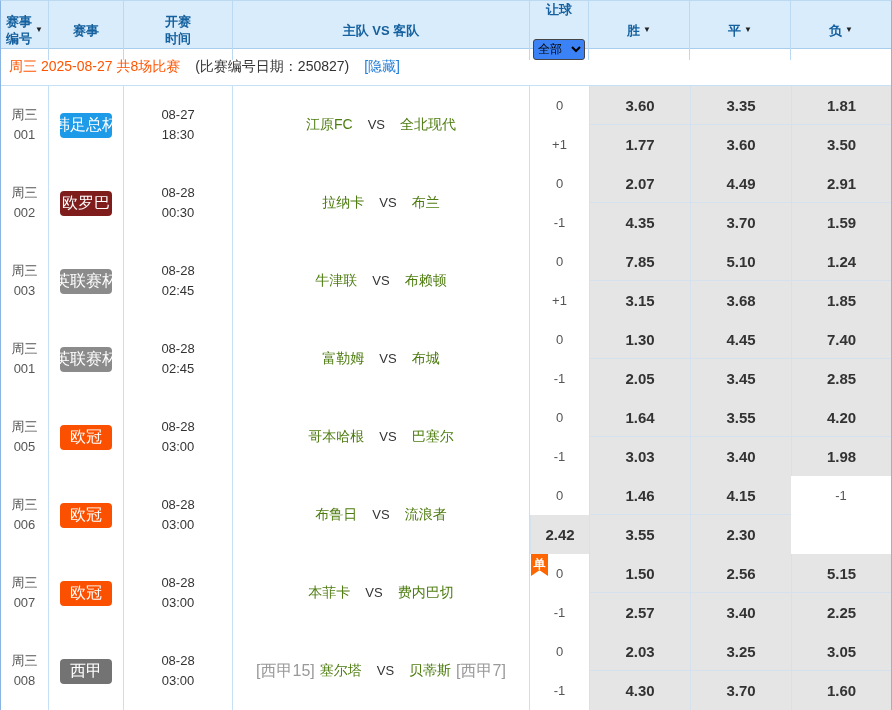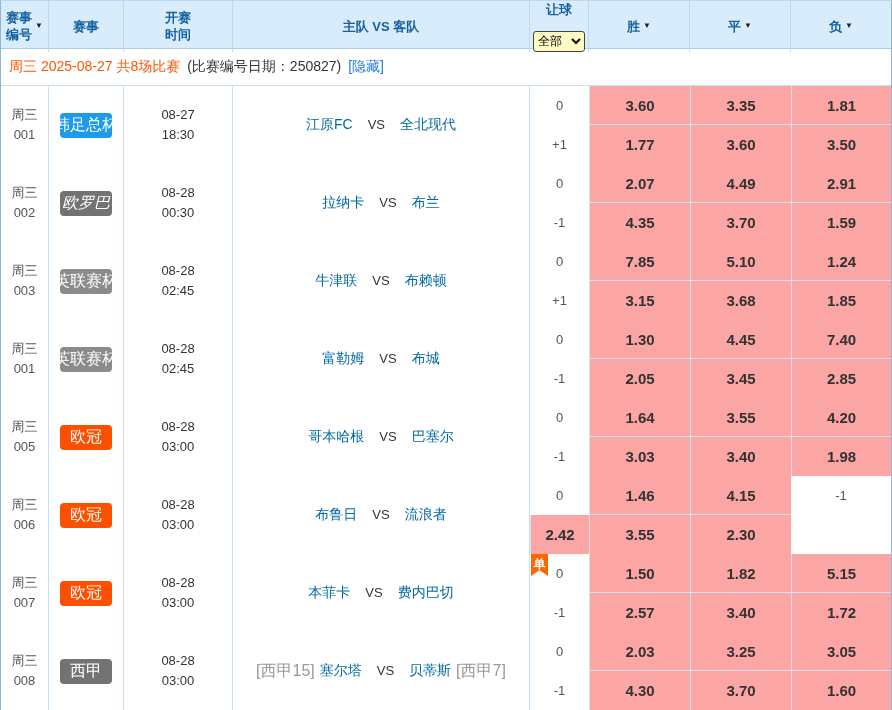--- a/index.html
+++ b/index.html
@@ -29,28 +29,28 @@
     border-right:1px solid #bcd9f2;
     text-align:center; line-height:1.35;
     white-space:pre-line;
   }
   .header-cell:last-child { border-right:none; }
   .sort-arrow { font-size:8px; color:#222; margin-left:3px; }
   .hd-handicap { flex-direction:column; gap:12px;align-items:center; }
   .hd-handicap select {
     font-family:inherit; font-size:12px; color:#000;
     height:21px; width:52px;
-    border:1px solid #444; border-radius:3px; background:#fef9c3;
+    border:1px solid #444; border-radius:3px; background:#3b82f6;margin-top:8px;
   }
   
   .date-bar {
     display:flex; align-items:center;
     height:37px; background:#fff;
     border-bottom:1px solid #c6e0f5;
-    padding-left:8px; font-size:14px; gap:7px;
+    padding-left:8px; font-size:14px; gap:15px;
   }
   .db-high { color:#ff5502; }
   .db-note { color:#333; }
   .db-hide { color:#1e7bd9; cursor:pointer; text-decoration:none; }
   
   .match-row {
     display:grid;
     grid-template-columns:48px 75px 109px 297px 1fr;
     height:78px;
     border-bottom:1px solid #c6e0f5;
@@ -65,37 +65,37 @@
   }
   .col-time { color:#333; }
   .badge {
     display:inline-flex; align-items:center; justify-content:center;
     width:52px; height:25px; border-radius:4px;
     color:#fff; font-size:16px; white-space:nowrap;
   }
   .col-teams {
     flex-direction:row; font-size:14px; color:#222;
   }
-  .team { color:#0369a1; }
+  .team { color:#4d7c0f; }
   .vs { margin:0 15px; font-size:13px; color:#333; }
   .rank { color:#999; font-size:16px; margin:0 5px; }
   
   .odds-area {
     display:grid;
     grid-template-columns:59px 101px 101px 1fr;
     grid-template-rows:39px 39px;
     background:#fff;
   }
   .h-cell {
     position:relative;
     display:flex; align-items:center; justify-content:center;
     font-size:13px; color:#555;
   }
   .o-cell {
-    background:#fca5a5;
+    background:#e5e5e5;
     border-left:1px solid #d5e2ee;
     display:flex; align-items:center; justify-content:center;
     font-weight:bold; font-size:15px; color:#333;
     cursor:pointer;
   }
   .o-cell.r1 { border-bottom:1px solid #d5e2ee; }
   .single-tag {
     position:absolute; top:0; left:1px;
     width:17px; height:22px;
     background:#ff6600; color:#fff;
@@ -187,21 +187,21 @@
       <div class="o-cell r2">3.50</div>
     </div>
   </div>
 
   <div class="match-row">
     <div class="info-cell col-no">
       <span>周三</span>
       <span>002</span>
     </div>
     <div class="info-cell col-league">
-      <span class="badge" style="background-color: #737373; font-style: italic;">欧罗巴</span>
+      <span class="badge" style="background-color: #7f1d1d;">欧罗巴</span>
     </div>
     <div class="info-cell col-time">
       <span>08-28</span>
       <span>00:30</span>
     </div>
     <div class="info-cell col-teams">
 
       <span class="team">拉纳卡</span>
       <span class="vs">VS</span>
       <span class="team">布兰</span>
@@ -385,28 +385,28 @@
       <span class="vs">VS</span>
       <span class="team">费内巴切</span>
 
     </div>
     <div class="odds-area">
       <div class="h-cell">
         <span class="single-tag">单</span>
         <span>0</span>
       </div>
       <div class="o-cell r1">1.50</div>
-      <div class="o-cell r1">1.82</div>
+      <div class="o-cell r1">2.56</div>
       <div class="o-cell r1">5.15</div>
       <div class="h-cell">
         <span>-1</span>
       </div>
       <div class="o-cell r2">2.57</div>
       <div class="o-cell r2">3.40</div>
-      <div class="o-cell r2">1.72</div>
+      <div class="o-cell r2">2.25</div>
     </div>
   </div>
 
   <div class="match-row">
     <div class="info-cell col-no">
       <span>周三</span>
       <span>008</span>
     </div>
     <div class="info-cell col-league">
       <span class="badge" style="background-color: #737373;">西甲</span>

